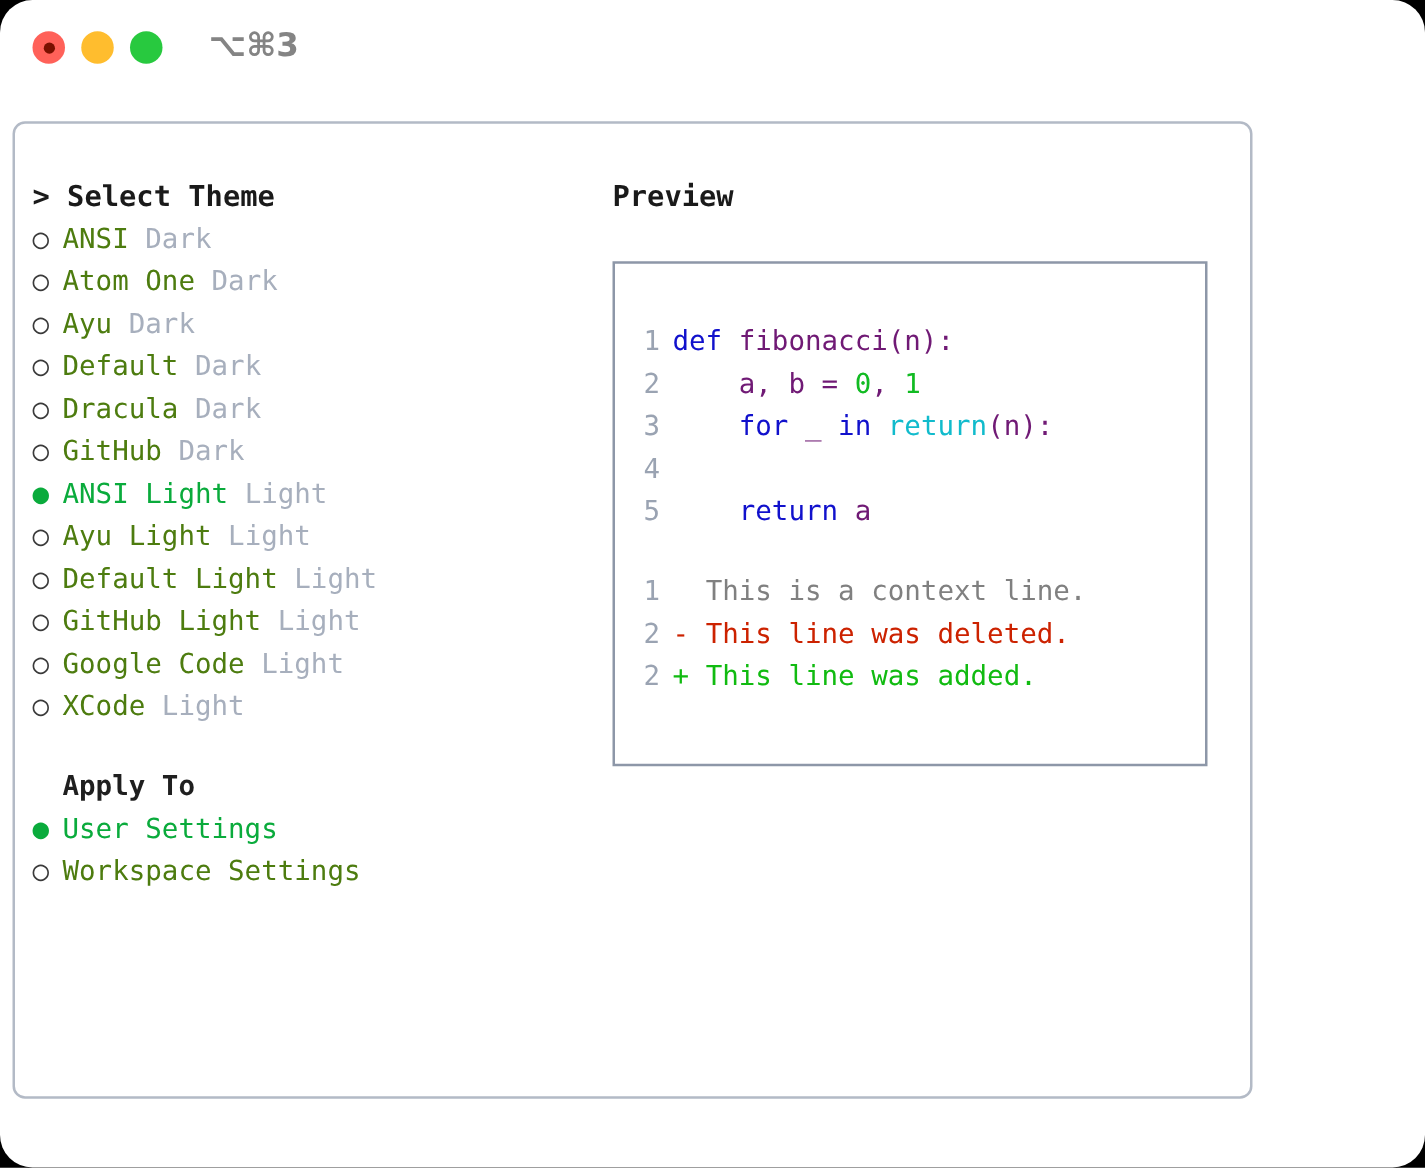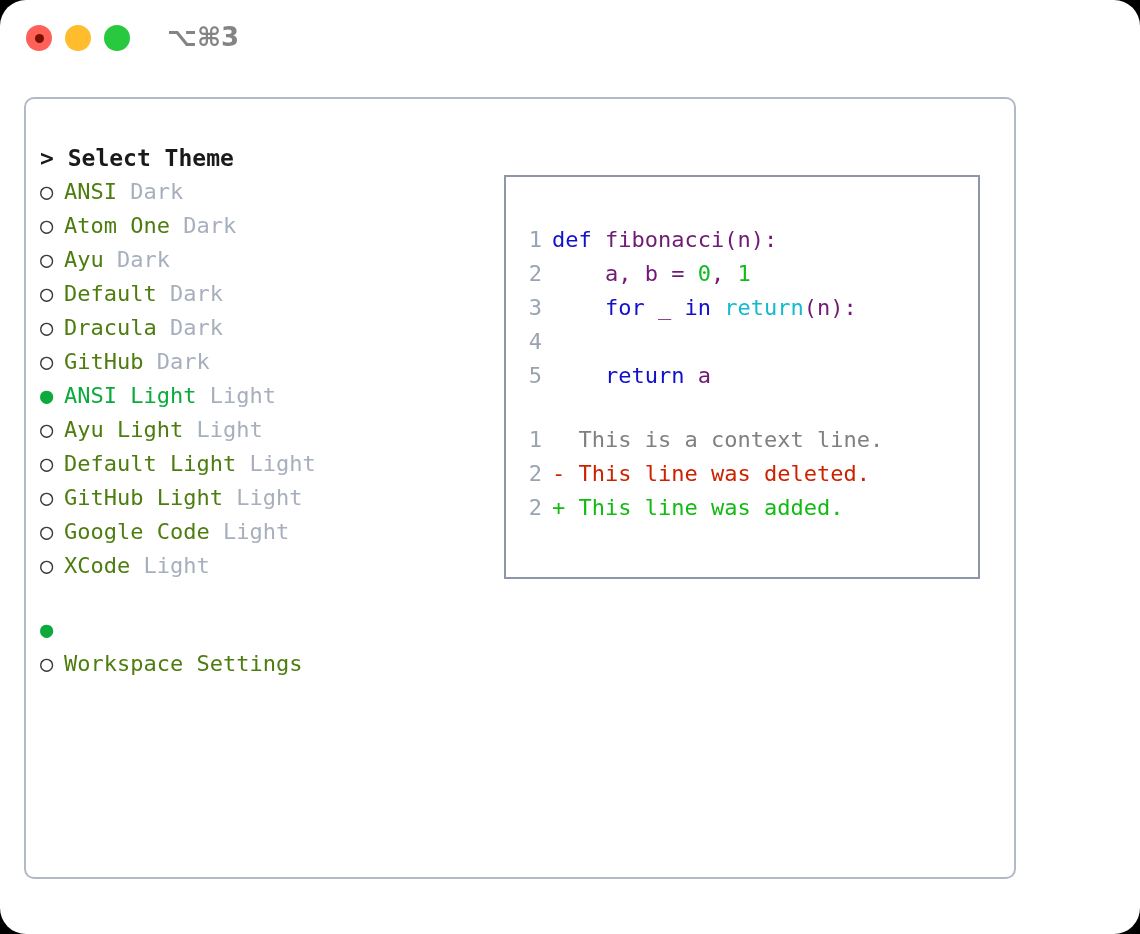--- a/index.html
+++ b/index.html
@@ -68,21 +68,21 @@
     font-size: 26px;
     font-weight: bold;
     color: #848484;
     letter-spacing: 0px;
     font-family: "DejaVu Sans", "Liberation Sans", sans-serif;
   }
 
   
   .panel {
     position: absolute;
-    left: 24px;
+    left: 10px;
     top: 97px;
     width: 992px;
     height: 782px;
     border: 2px solid #b3bac6;
     border-radius: 10px;
     background: #ffffff;
     box-sizing: border-box;
   }
 
   
@@ -225,31 +225,33 @@
           <div class="row"><span class="bullet on">●</span><span class="name sel">ANSI Light</span><span class="name"> </span><span class="variant">Light</span></div>
           <div class="row"><span class="bullet off">○</span><span class="name">Ayu Light</span><span class="name"> </span><span class="variant">Light</span></div>
           <div class="row"><span class="bullet off">○</span><span class="name">Default Light</span><span class="name"> </span><span class="variant">Light</span></div>
           <div class="row"><span class="bullet off">○</span><span class="name">GitHub Light</span><span class="name"> </span><span class="variant">Light</span></div>
           <div class="row"><span class="bullet off">○</span><span class="name">Google Code</span><span class="name"> </span><span class="variant">Light</span></div>
           <div class="row"><span class="bullet off">○</span><span class="name">XCode</span><span class="name"> </span><span class="variant">Light</span></div>
         </div>
 
       <div class="spacer-sm"></div>
 
+      <div class="section-label">Apply To</div>
 
       <div class="list" id="apply-list">
-          <div class="row"><span class="bullet on">●</span></div>
+          <div class="row"><span class="bullet on">●</span><span class="name sel">User Settings</span></div>
           <div class="row"><span class="bullet off">○</span><span class="name">Workspace Settings</span></div>
         </div>
 
 
     </div>
 
     <div class="right-col">
 
+      <div class="preview-heading">Preview</div>
 
       <div class="preview-box">
         <div id="code-block">
             <div class="code-line"><span class="ln">1</span><span><span class="kw">def</span><span class="code"> fibonacci(n):</span></span></div>
             <div class="code-line"><span class="ln">2</span><span><span class="code">    a, b = </span><span class="num">0</span><span class="code">, </span><span class="num">1</span></span></div>
             <div class="code-line"><span class="ln">3</span><span><span class="code">    </span><span class="kw">for</span><span class="code"> _ </span><span class="kw">in</span><span class="code"> </span><span class="fn">return</span><span class="code">(n):</span></span></div>
             <div class="code-line"><span class="ln">4</span></div>
             <div class="code-line"><span class="ln">5</span><span><span class="code">    </span><span class="kw">return</span><span class="code"> a</span></span></div>
           </div>
         <div class="gap-block"></div>

